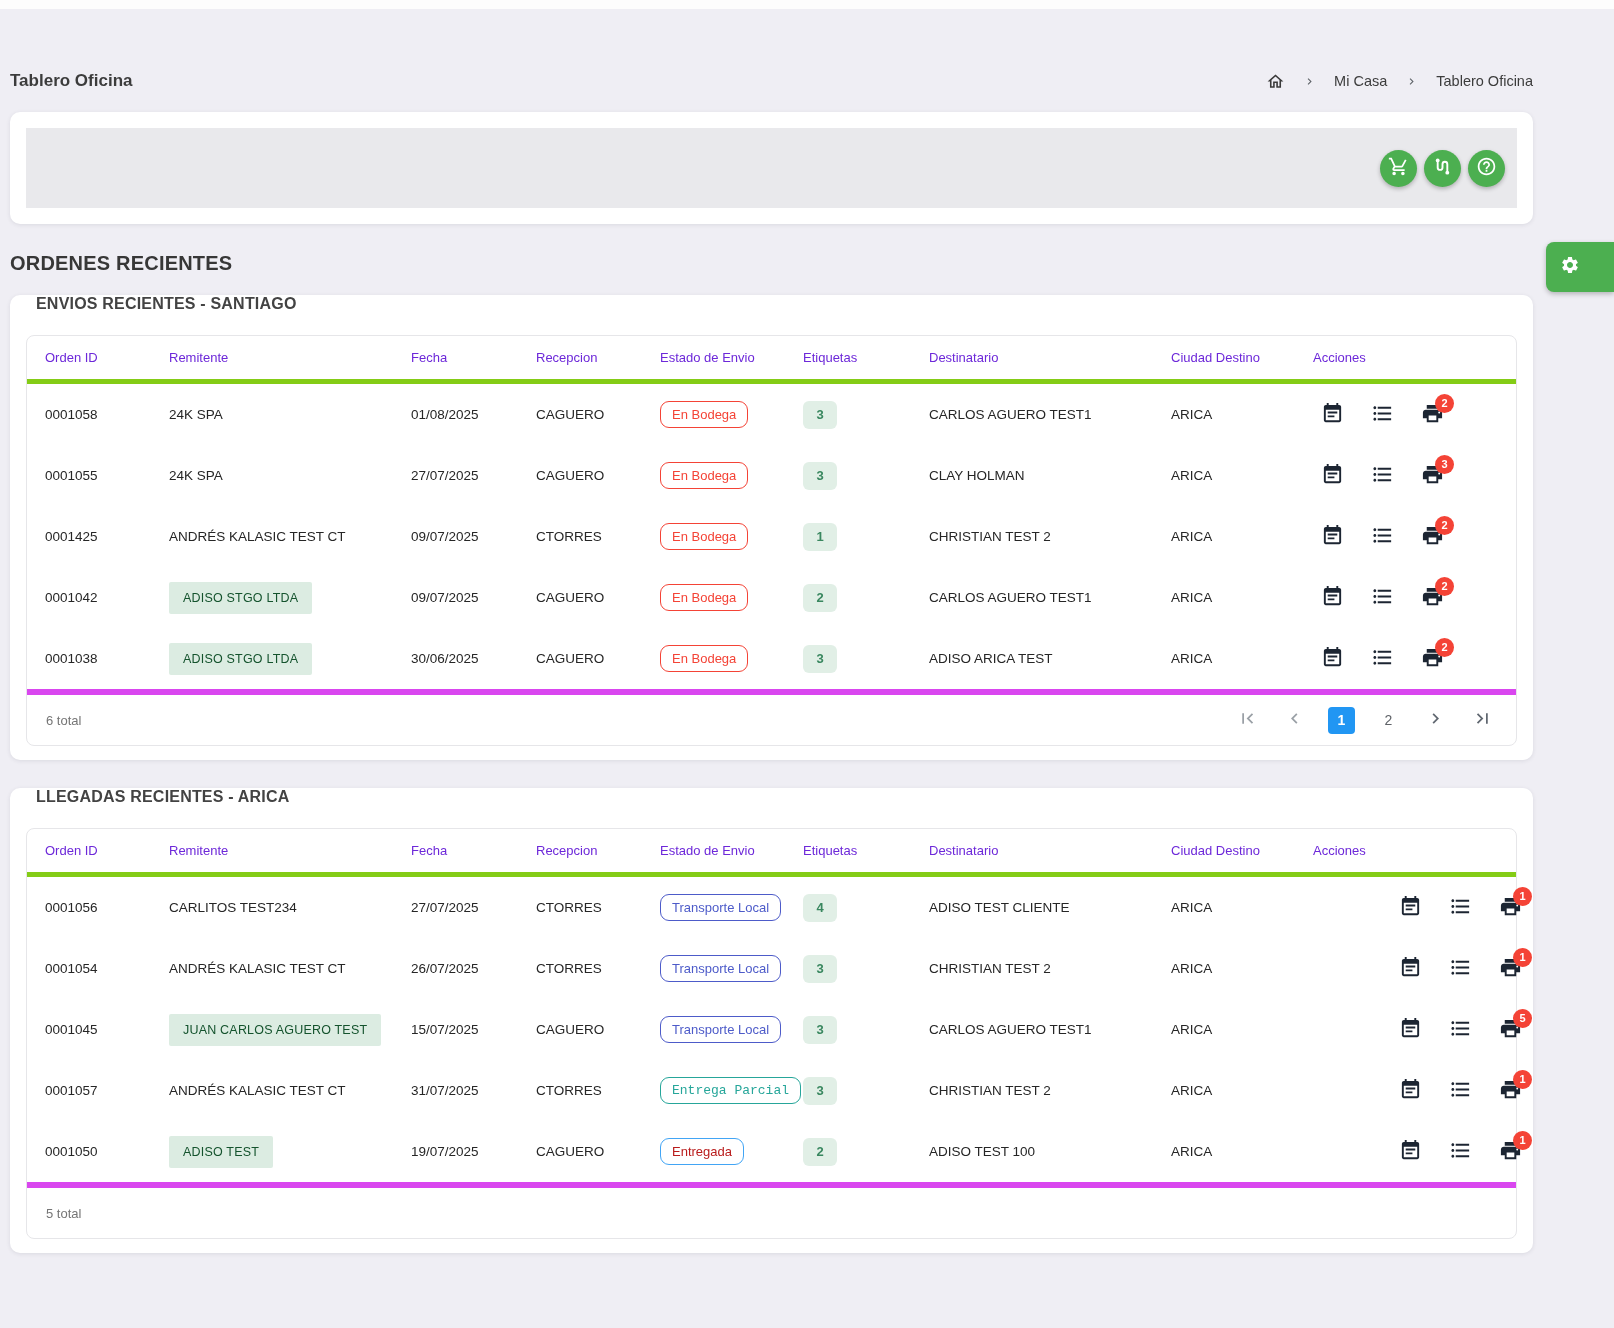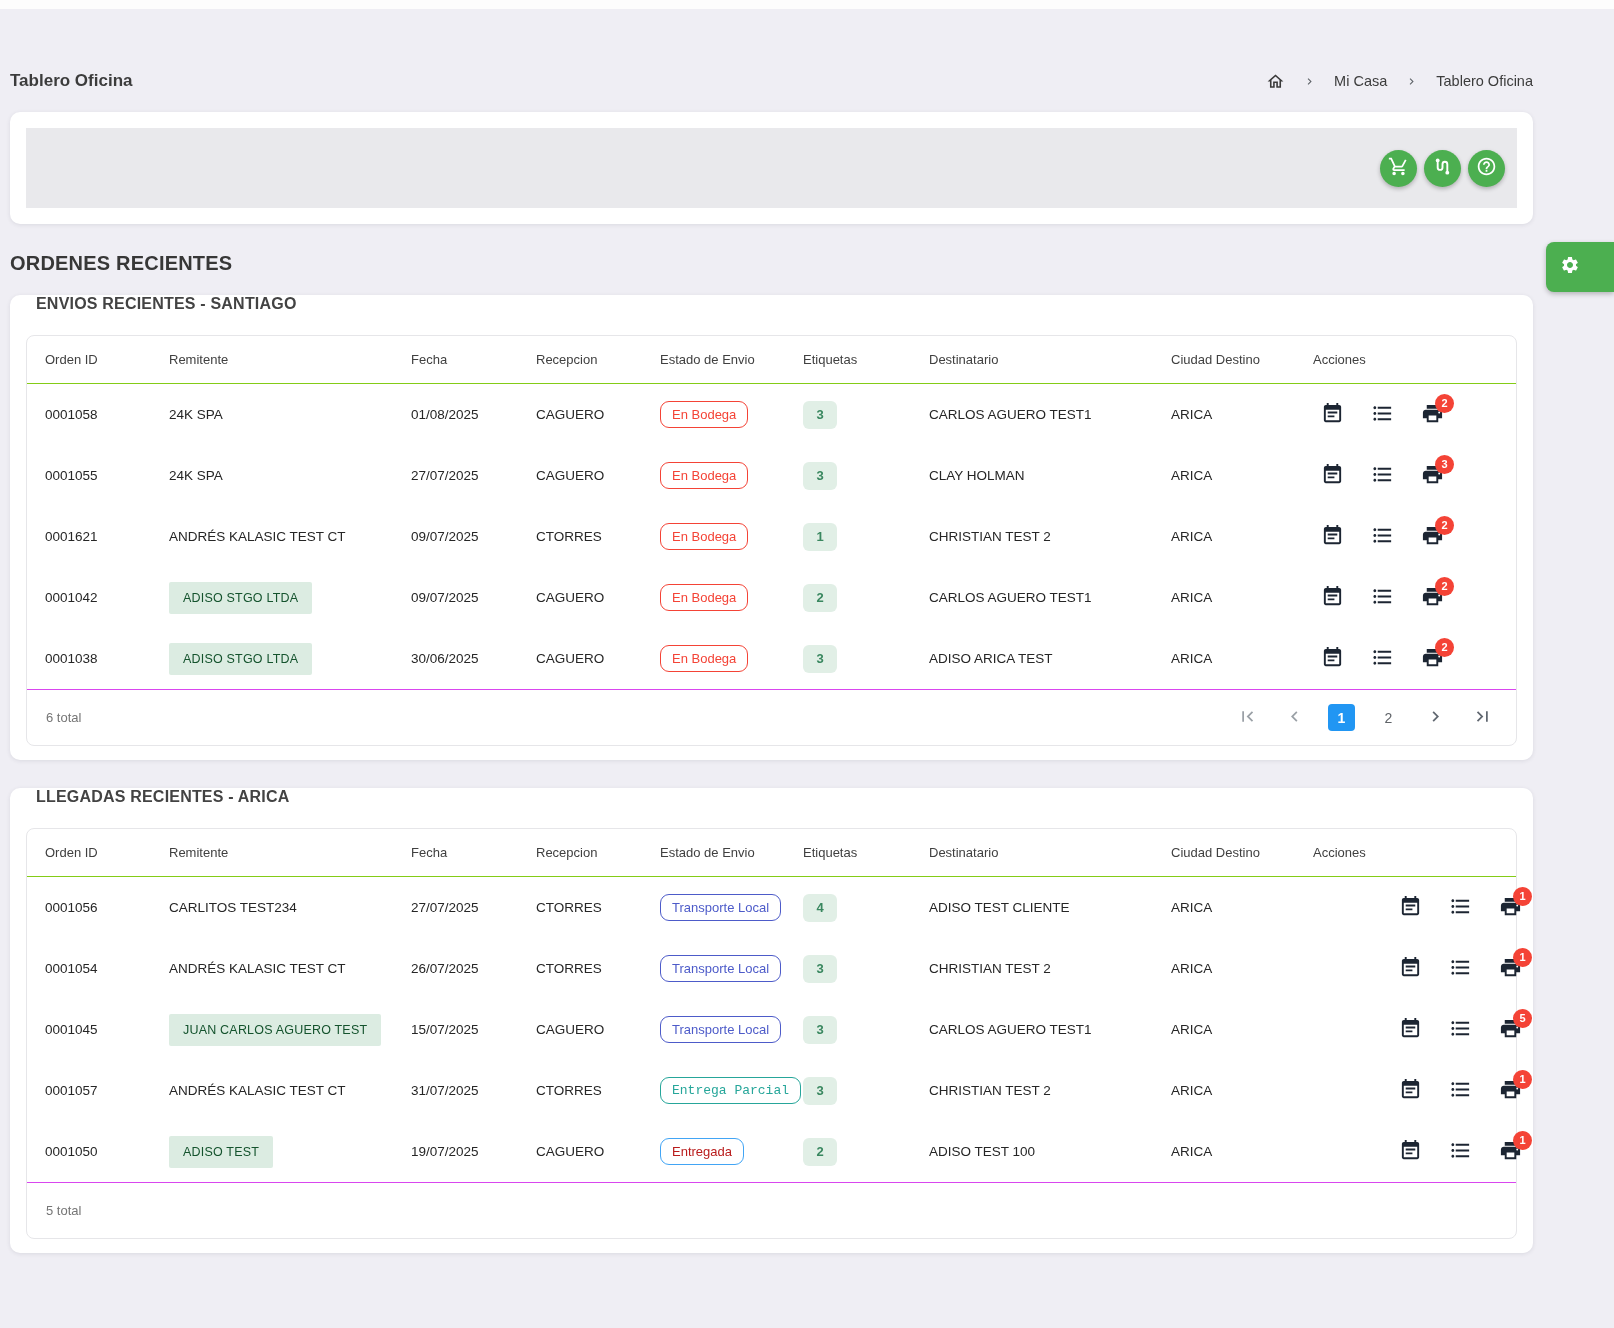--- a/index.html
+++ b/index.html
@@ -32,21 +32,21 @@
   .fab svg { width:21px; height:21px; }
 
   .section-heading { font-size:20px; font-weight:700; color:#373737; margin:28px 0 20px 0; letter-spacing:.2px; }
 
   .table-card { padding:0 16px 14px 16px; margin-bottom:28px; }
   .table-title { font-size:16px; font-weight:700; color:#434343; margin:8px 0 22px 10px; letter-spacing:.2px; }
 
   .table-box { border:1px solid #e6e6e9; border-radius:8px; }
 
   .grid-row { display:grid; grid-template-columns:124px 242px 125px 124px 143px 126px 242px 142px 1fr; align-items:center; padding-left:18px; }
-  .thead { height:48px; color:#404040; font-size:13px; border-bottom:1px solid #84cc16; }
+  .thead { height:48px; color:#6d28d9; font-size:13px; border-bottom:5px solid #84cc16; }
   .trow { height:61px; font-size:13.5px; font-weight:500; color:#262626; }
   .cell { white-space:nowrap; overflow:visible; }
 
   .remitente-pill {
     display:inline-block; background:#dcece2; color:#14532d; font-weight:400;
     font-size:12.5px; padding:9px 14px; border-radius:2px; letter-spacing:.2px;
   }
   .status-pill {
     display:inline-block; background:#fff; border:1px solid; border-radius:9px;
     font-size:13px; font-weight:500; padding:5px 11px;
@@ -60,21 +60,21 @@
   .actions.shifted { padding-left:86px; }
   .action-btn { background:none; border:none; cursor:pointer; display:flex; align-items:center; padding:0; }
   .action-btn svg { width:23px; height:23px; fill:#1c2532; }
   .print-wrap { position:relative; }
   .count-badge {
     position:absolute; top:-8px; right:-10px; min-width:19px; height:19px;
     background:#f44336; color:#fff; border-radius:50%; font-size:11px; font-weight:700;
     display:flex; align-items:center; justify-content:center; padding:0 3px;
   }
 
-  .tfoot { height:56px; border-top:1px solid #d946ef; display:flex; align-items:center; justify-content:space-between; padding:0 20px 0 19px; }
+  .tfoot { height:56px; border-top:6px solid #d946ef; display:flex; align-items:center; justify-content:space-between; padding:0 20px 0 19px; }
   .total-label { font-size:13px; color:#757575; }
   .pagination { display:flex; align-items:center; gap:20px; }
   .pg-btn { background:none; border:none; cursor:pointer; display:flex; align-items:center; justify-content:center; width:27px; height:27px; padding:0; }
   .pg-btn svg { width:21px; height:21px; }
   .pg-nav-muted svg { fill:#9aa0a6; }
   .pg-nav-dark svg { fill:#606770; }
   .pg-page { font-size:14px; font-weight:500; color:#5f6368; border-radius:4px; }
   .pg-page.active { background:#2196f3; color:#fff; font-weight:700; }
 
   .side-tab {
@@ -210,21 +210,21 @@
               </button>
               <button class="action-btn print-wrap">
                 <span><svg viewBox="0 0 24 24">
                     <path d="M19 8H5c-1.66 0-3 1.34-3 3v6h4v4h12v-4h4v-6c0-1.66-1.34-3-3-3zm-3 11H8v-5h8v5zm3-7c-.55 0-1-.45-1-1s.45-1 1-1 1 .45 1 1-.45 1-1 1zm-1-9H6v4h12V3z"></path>
                   </svg></span>
                 <span class="count-badge">3</span>
               </button>
             </div>
           </div>
           <div class="grid-row trow">
-            <div class="cell">0001621</div>
+            <div class="cell">0001425</div>
             <div class="cell"><span>ANDRÉS KALASIC TEST CT</span></div>
             <div class="cell">09/07/2025</div>
             <div class="cell">CTORRES</div>
             <div class="cell"><span class="status-pill" style="color: rgb(244, 67, 54); border-color: rgb(244, 67, 54);">En Bodega</span></div>
             <div class="cell"><span class="tag-badge">1</span></div>
             <div class="cell">CHRISTIAN TEST 2</div>
             <div class="cell">ARICA</div>
             <div class="cell actions">
               <button class="action-btn">
                 <span><svg viewBox="0 0 24 24">

